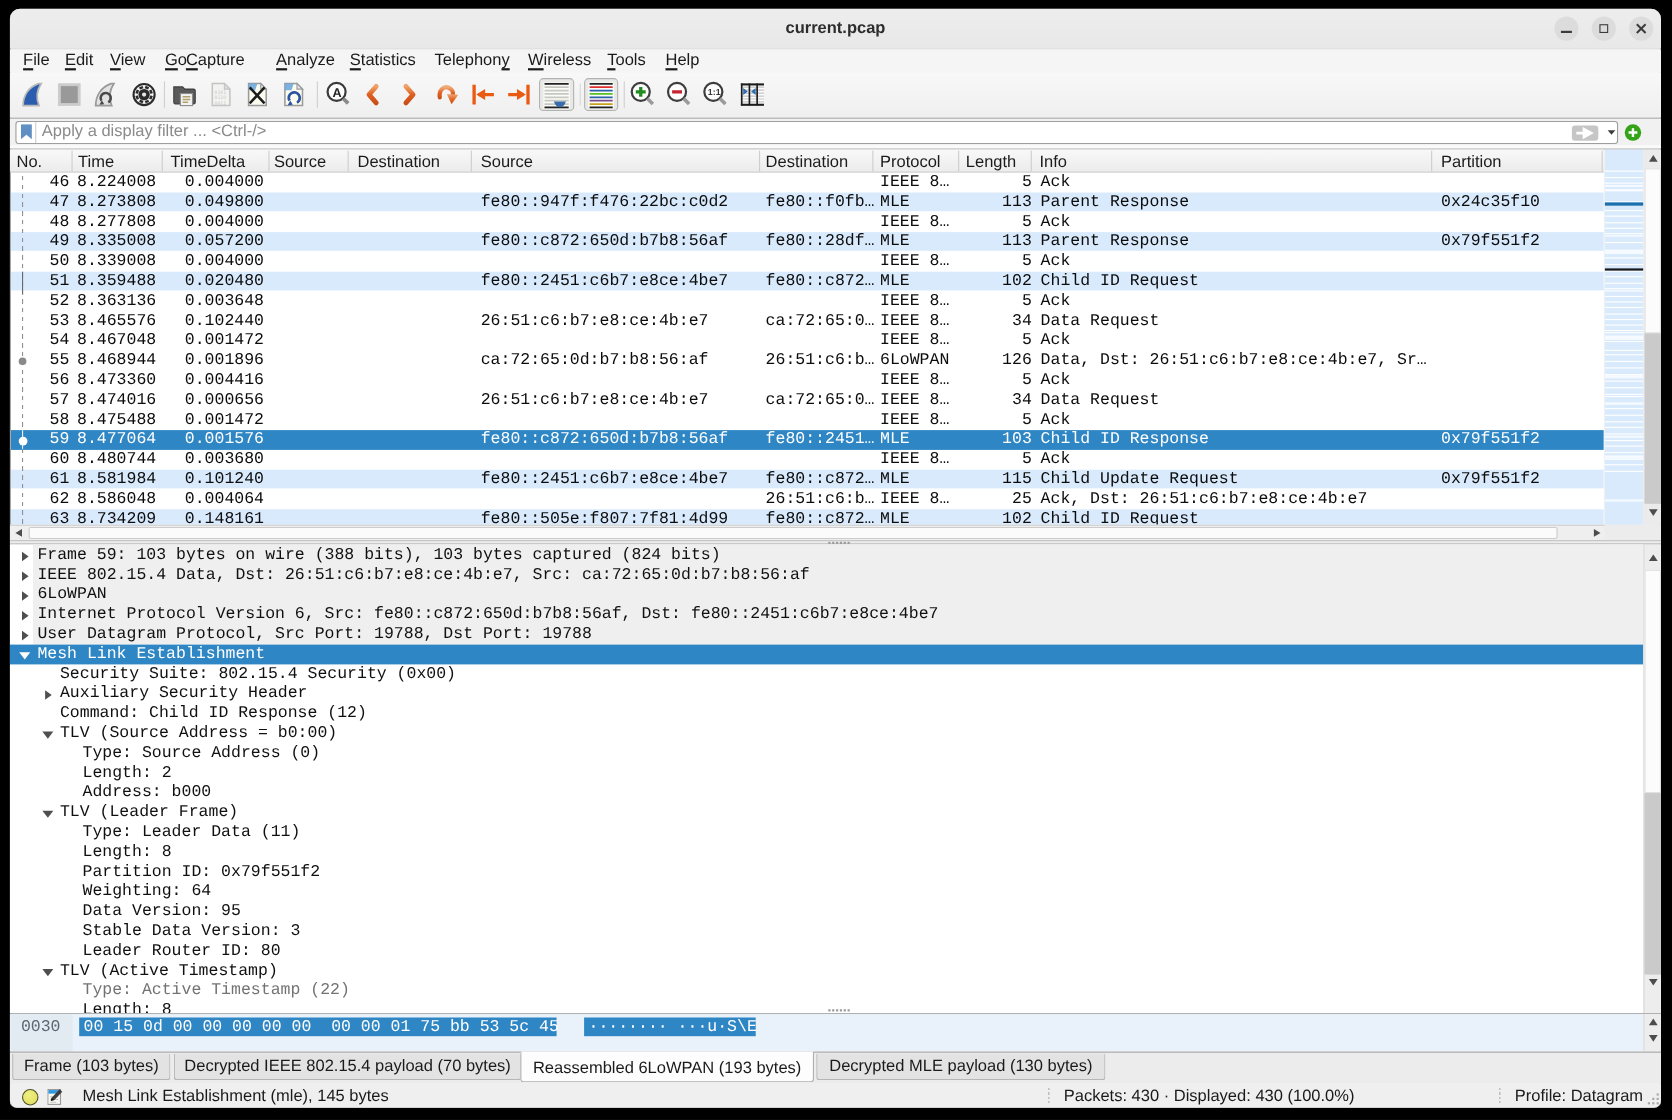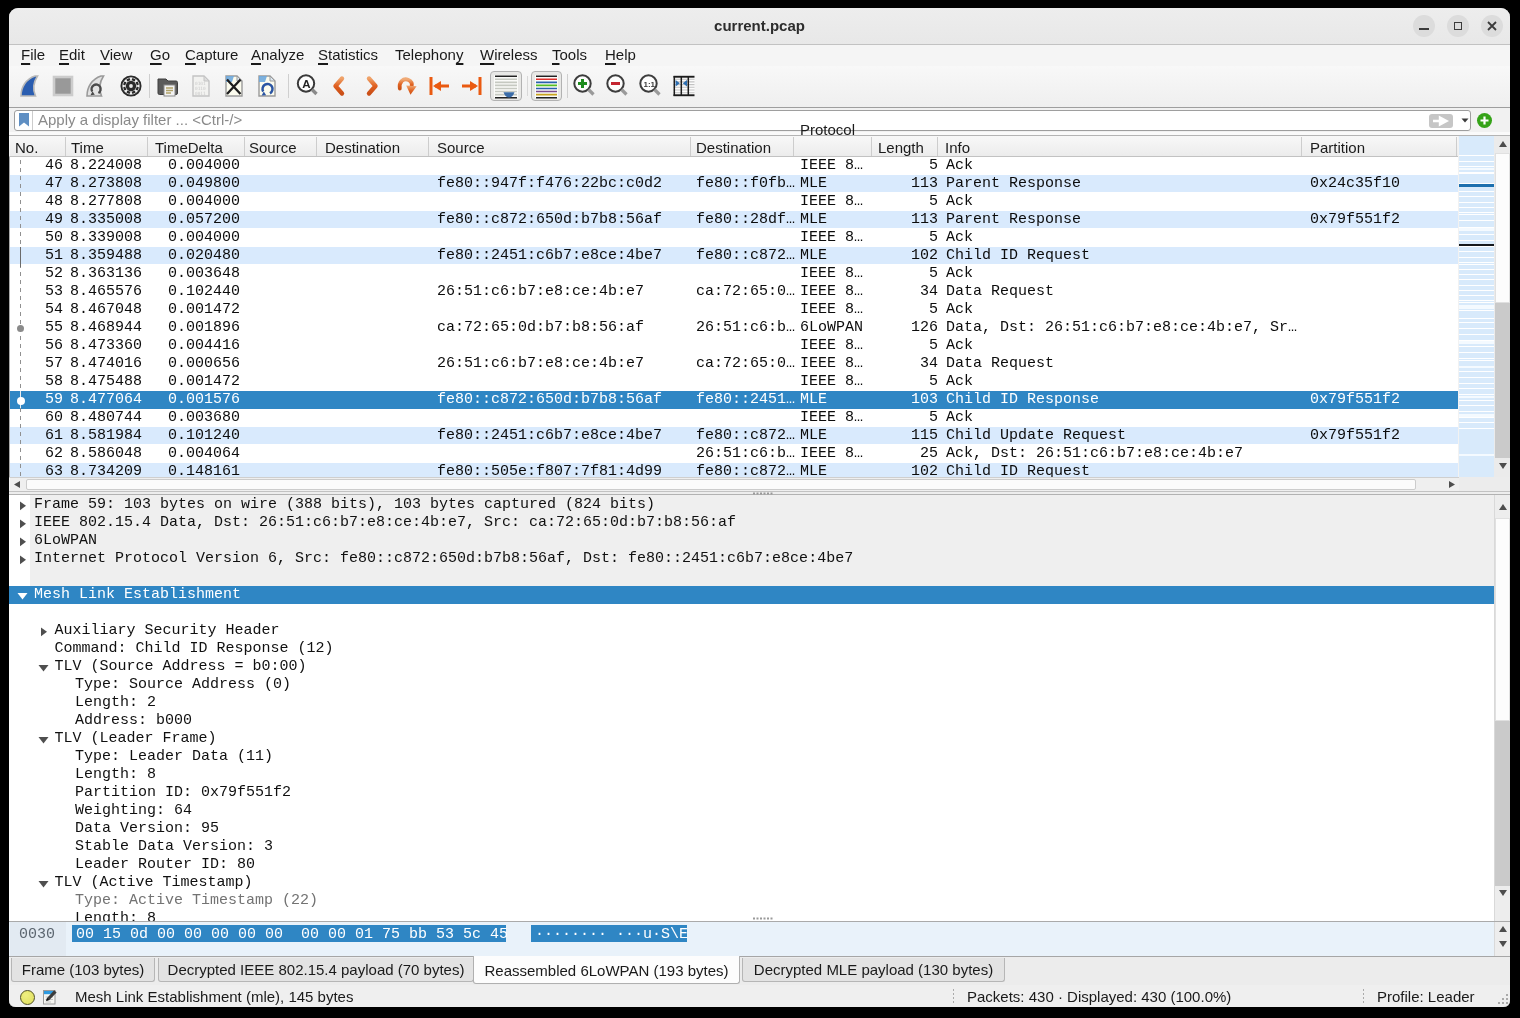--- a/index.html
+++ b/index.html
@@ -23,21 +23,21 @@
 <div class="abs" style="left:1472px;top:7px;width:22px;height:22px;">
       <svg width="22" height="22">
         <path d="M7 7 L15 15 M15 7 L7 15" stroke="#3b3b3b" stroke-width="1.8"></path>
       </svg>
     </div>
 <div class="abs" style="left:0;top:37px;width:1501px;height:21px;background:#f5f5f5;"></div>
 <div class="abs" style="left:12px;top:38px;height:18px;"><span class="sans"><span class="u">F</span>ile</span></div>
 <div class="abs" style="left:50px;top:38px;height:18px;"><span class="sans"><span class="u">E</span>dit</span></div>
 <div class="abs" style="left:91px;top:38px;height:18px;"><span class="sans"><span class="u">V</span>iew</span></div>
 <div class="abs" style="left:141px;top:38px;height:18px;"><span class="sans"><span class="u">G</span>o</span></div>
-<div class="abs" style="left:176px;top:38px;height:18px;text-align:right;"><span class="sans"><span class="u">C</span>apture</span></div>
+<div class="abs" style="left:160px;top:38px;height:18px;text-align:right;"><span class="sans"><span class="u">C</span>apture</span></div>
 <div class="abs" style="left:242px;top:38px;height:18px;"><span class="sans"><span class="u">A</span>nalyze</span></div>
 <div class="abs" style="left:309px;top:38px;height:18px;"><span class="sans"><span class="u">S</span>tatistics</span></div>
 <div class="abs" style="left:386px;top:38px;height:18px;"><span class="sans">Telephon<span class="u">y</span></span></div>
 <div class="abs" style="left:471px;top:38px;height:18px;"><span class="sans"><span class="u">W</span>ireless</span></div>
 <div class="abs" style="left:543px;top:38px;height:18px;"><span class="sans"><span class="u">T</span>ools</span></div>
 <div class="abs" style="left:596px;top:38px;height:18px;"><span class="sans"><span class="u">H</span>elp</span></div>
 <div class="abs" style="left:0;top:58px;width:1501px;height:42px;background:linear-gradient(#f8f8f8,#efefef);border-bottom:1px solid #9e9e9e;box-sizing:border-box;"></div>
 <div class="abs" style="left:140px;top:66px;width:1px;height:24px;background:#cfcfcf;"></div>
 <div class="abs" style="left:279px;top:66px;width:1px;height:24px;background:#cfcfcf;"></div>
 <div class="abs" style="left:558px;top:66px;width:1px;height:24px;background:#cfcfcf;"></div>
@@ -275,21 +275,21 @@
 <div class="abs" style="left:928px;top:129px;width:1px;height:19px;background:#cdcdcd;"></div>
 <div class="abs" style="left:1292px;top:129px;width:1px;height:19px;background:#cdcdcd;"></div>
 <div class="abs" style="left:1447px;top:129px;width:1px;height:19px;background:#cdcdcd;"></div>
 <div class="abs" style="left:6px;top:131px;height:18px;"><span class="hdr">No.</span></div>
 <div class="abs" style="left:62px;top:131px;height:18px;"><span class="hdr">Time</span></div>
 <div class="abs" style="left:146px;top:131px;height:18px;"><span class="hdr">TimeDelta</span></div>
 <div class="abs" style="left:240px;top:131px;height:18px;"><span class="hdr">Source</span></div>
 <div class="abs" style="left:316px;top:131px;height:18px;"><span class="hdr">Destination</span></div>
 <div class="abs" style="left:428px;top:131px;height:18px;"><span class="hdr">Source</span></div>
 <div class="abs" style="left:687px;top:131px;height:18px;"><span class="hdr">Destination</span></div>
-<div class="abs" style="left:791px;top:113px;height:18px;"><span class="hdr">Protocol</span></div>
+<div class="abs" style="left:791px;top:131px;height:18px;"><span class="hdr">Protocol</span></div>
 <div class="abs" style="left:869px;top:131px;height:18px;"><span class="hdr">Length</span></div>
 <div class="abs" style="left:936px;top:131px;height:18px;"><span class="hdr">Info</span></div>
 <div class="abs" style="left:1301px;top:131px;height:18px;"><span class="hdr">Partition</span></div>
 <div class="abs" style="left:1px;top:149px;width:1448px;height:320px;overflow:hidden;background:#ffffff;">
 <div class="abs mono" style="left:0;top:0px;width:100%;height:18px;color:#0c0c0c;"><div class="abs" style="left:0;top:0;width:100%;height:18px;background:transparent;"></div><span class="abs" style="left:35.0px;top:0;">46</span><span class="abs" style="left:60px;top:0;">8.224008</span><span class="abs" style="left:158px;top:0;">0.004000</span><span class="abs" style="left:790px;top:0;">IEEE 8…</span><span class="abs" style="left:919.0px;top:0;">5</span><span class="abs" style="left:936px;top:0;">Ack</span></div>
 <div class="abs mono" style="left:0;top:18px;width:100%;height:18px;color:#0c0c0c;"><div class="abs" style="left:0;top:0;width:100%;height:17px;background:#d9eafd;"></div><span class="abs" style="left:35.0px;top:0;">47</span><span class="abs" style="left:60px;top:0;">8.273808</span><span class="abs" style="left:158px;top:0;">0.049800</span><span class="abs" style="left:427px;top:0;">fe80::947f:f476:22bc:c0d2</span><span class="abs" style="left:686px;top:0;">fe80::f0fb…</span><span class="abs" style="left:790px;top:0;">MLE</span><span class="abs" style="left:901.0px;top:0;">113</span><span class="abs" style="left:936px;top:0;">Parent Response</span><span class="abs" style="left:1300px;top:0;">0x24c35f10</span></div>
 <div class="abs mono" style="left:0;top:36px;width:100%;height:18px;color:#0c0c0c;"><div class="abs" style="left:0;top:0;width:100%;height:18px;background:transparent;"></div><span class="abs" style="left:35.0px;top:0;">48</span><span class="abs" style="left:60px;top:0;">8.277808</span><span class="abs" style="left:158px;top:0;">0.004000</span><span class="abs" style="left:790px;top:0;">IEEE 8…</span><span class="abs" style="left:919.0px;top:0;">5</span><span class="abs" style="left:936px;top:0;">Ack</span></div>
 <div class="abs mono" style="left:0;top:54px;width:100%;height:18px;color:#0c0c0c;"><div class="abs" style="left:0;top:0;width:100%;height:17px;background:#d9eafd;"></div><span class="abs" style="left:35.0px;top:0;">49</span><span class="abs" style="left:60px;top:0;">8.335008</span><span class="abs" style="left:158px;top:0;">0.057200</span><span class="abs" style="left:427px;top:0;">fe80::c872:650d:b7b8:56af</span><span class="abs" style="left:686px;top:0;">fe80::28df…</span><span class="abs" style="left:790px;top:0;">MLE</span><span class="abs" style="left:901.0px;top:0;">113</span><span class="abs" style="left:936px;top:0;">Parent Response</span><span class="abs" style="left:1300px;top:0;">0x79f551f2</span></div>
 <div class="abs mono" style="left:0;top:72px;width:100%;height:18px;color:#0c0c0c;"><div class="abs" style="left:0;top:0;width:100%;height:18px;background:transparent;"></div><span class="abs" style="left:35.0px;top:0;">50</span><span class="abs" style="left:60px;top:0;">8.339008</span><span class="abs" style="left:158px;top:0;">0.004000</span><span class="abs" style="left:790px;top:0;">IEEE 8…</span><span class="abs" style="left:919.0px;top:0;">5</span><span class="abs" style="left:936px;top:0;">Ack</span></div>
 <div class="abs mono" style="left:0;top:90px;width:100%;height:18px;color:#0c0c0c;"><div class="abs" style="left:0;top:0;width:100%;height:17px;background:#d9eafd;"></div><span class="abs" style="left:35.0px;top:0;">51</span><span class="abs" style="left:60px;top:0;">8.359488</span><span class="abs" style="left:158px;top:0;">0.020480</span><span class="abs" style="left:427px;top:0;">fe80::2451:c6b7:e8ce:4be7</span><span class="abs" style="left:686px;top:0;">fe80::c872…</span><span class="abs" style="left:790px;top:0;">MLE</span><span class="abs" style="left:901.0px;top:0;">102</span><span class="abs" style="left:936px;top:0;">Child ID Request</span></div>
@@ -420,23 +420,27 @@
         </svg><span class="abs" style="left:25px;top:0;color:#101010;">Frame 59: 103 bytes on wire (388 bits), 103 bytes captured (824 bits)</span></div>
 <div class="abs mono" style="left:0;top:19px;width:100%;height:18px;"><svg class="abs" style="left:9px;top:4.5px;" width="9" height="10">
           <path d="M2 0.5 L8 4.8 L2 9.2 z" fill="#4f4f4f"></path>
         </svg><span class="abs" style="left:25px;top:0;color:#101010;">IEEE 802.15.4 Data, Dst: 26:51:c6:b7:e8:ce:4b:e7, Src: ca:72:65:0d:b7:b8:56:af</span></div>
 <div class="abs mono" style="left:0;top:37px;width:100%;height:18px;"><svg class="abs" style="left:9px;top:4.5px;" width="9" height="10">
           <path d="M2 0.5 L8 4.8 L2 9.2 z" fill="#4f4f4f"></path>
         </svg><span class="abs" style="left:25px;top:0;color:#101010;">6LoWPAN</span></div>
 <div class="abs mono" style="left:0;top:55px;width:100%;height:18px;"><svg class="abs" style="left:9px;top:4.5px;" width="9" height="10">
           <path d="M2 0.5 L8 4.8 L2 9.2 z" fill="#4f4f4f"></path>
         </svg><span class="abs" style="left:25px;top:0;color:#101010;">Internet Protocol Version 6, Src: fe80::c872:650d:b7b8:56af, Dst: fe80::2451:c6b7:e8ce:4be7</span></div>
+<div class="abs mono" style="left:0;top:73px;width:100%;height:18px;"><svg class="abs" style="left:9px;top:4.5px;" width="9" height="10">
+          <path d="M2 0.5 L8 4.8 L2 9.2 z" fill="#4f4f4f"></path>
+        </svg><span class="abs" style="left:25px;top:0;color:#101010;">User Datagram Protocol, Src Port: 19788, Dst Port: 19788</span></div>
 <div class="abs mono" style="left:0;top:91px;width:100%;height:18px;"><svg class="abs" style="left:8px;top:6px;" width="11" height="8">
           <path d="M0.5 1 H10.5 L5.5 7.5 z" fill="#ffffff"></path>
         </svg><span class="abs" style="left:25px;top:0;color:#ffffff;">Mesh Link Establishment</span></div>
+<div class="abs mono" style="left:0;top:109px;width:100%;height:18px;"><span class="abs" style="left:45.5px;top:0;color:#101010;">Security Suite: 802.15.4 Security (0x00)</span></div>
 <div class="abs mono" style="left:0;top:127px;width:100%;height:18px;"><svg class="abs" style="left:30px;top:4.5px;" width="9" height="10">
           <path d="M2 0.5 L8 4.8 L2 9.2 z" fill="#4f4f4f"></path>
         </svg><span class="abs" style="left:45.5px;top:0;color:#101010;">Auxiliary Security Header</span></div>
 <div class="abs mono" style="left:0;top:145px;width:100%;height:18px;"><span class="abs" style="left:45.5px;top:0;color:#101010;">Command: Child ID Response (12)</span></div>
 <div class="abs mono" style="left:0;top:163px;width:100%;height:18px;"><svg class="abs" style="left:29px;top:6px;" width="11" height="8">
           <path d="M0.5 1 H10.5 L5.5 7.5 z" fill="#4f4f4f"></path>
         </svg><span class="abs" style="left:45.5px;top:0;color:#101010;">TLV (Source Address = b0:00)</span></div>
 <div class="abs mono" style="left:0;top:181px;width:100%;height:18px;"><span class="abs" style="left:66px;top:0;color:#101010;">Type: Source Address (0)</span></div>
 <div class="abs mono" style="left:0;top:199px;width:100%;height:18px;"><span class="abs" style="left:66px;top:0;color:#101010;">Length: 2</span></div>
 <div class="abs mono" style="left:0;top:217px;width:100%;height:18px;"><span class="abs" style="left:66px;top:0;color:#101010;">Address: b000</span></div>
@@ -517,21 +521,21 @@
         <line x1="2.5" y1="10.5" x2="10" y2="10.5" stroke="#c5c5c5"></line>
         <line x1="2.5" y1="13" x2="8" y2="13" stroke="#c5c5c5"></line>
         <path d="M11.2 1.2 L13.6 3.6 L6.2 11.2 L3.2 12 L4 9 z" fill="#3c3c3c"></path>
         <path d="M3.2 12 L4 9 l1.8 1.8 z" fill="#111111"></path>
       </svg>
     </div>
 <div class="abs" style="left:66px;top:980px;height:18px;"><span class="sans">Mesh Link Establishment (mle), 145 bytes</span></div>
 <div class="abs" style="left:944px;top:981px;width:1px;height:15px;background:repeating-linear-gradient(#aaaaaa 0 2px, transparent 2px 4px);"></div>
 <div class="abs" style="left:958px;top:980px;height:18px;"><span class="sans">Packets: 430 · Displayed: 430 (100.0%)</span></div>
 <div class="abs" style="left:1354px;top:981px;width:1px;height:15px;background:repeating-linear-gradient(#aaaaaa 0 2px, transparent 2px 4px);"></div>
-<div class="abs" style="left:1368px;top:980px;height:18px;"><span class="sans">Profile: Leader</span></div>
+<div class="abs" style="left:1368px;top:980px;height:18px;"><span class="sans">Profile: Datagram</span></div>
 <div class="abs" style="left:1488px;top:985px;width:12px;height:12px;">
       <svg width="12" height="12">
         <rect x="1" y="9" width="2" height="2" fill="#aaaaaa"></rect>
         <rect x="5" y="9" width="2" height="2" fill="#aaaaaa"></rect>
         <rect x="9" y="9" width="2" height="2" fill="#aaaaaa"></rect>
         <rect x="5" y="5" width="2" height="2" fill="#aaaaaa"></rect>
         <rect x="9" y="5" width="2" height="2" fill="#aaaaaa"></rect>
         <rect x="9" y="1" width="2" height="2" fill="#aaaaaa"></rect>
       </svg>
     </div>

